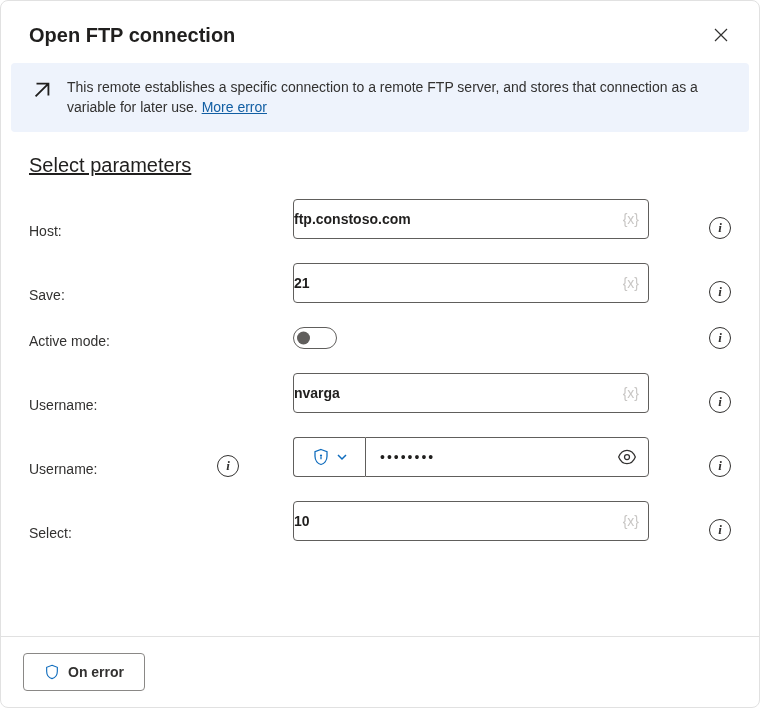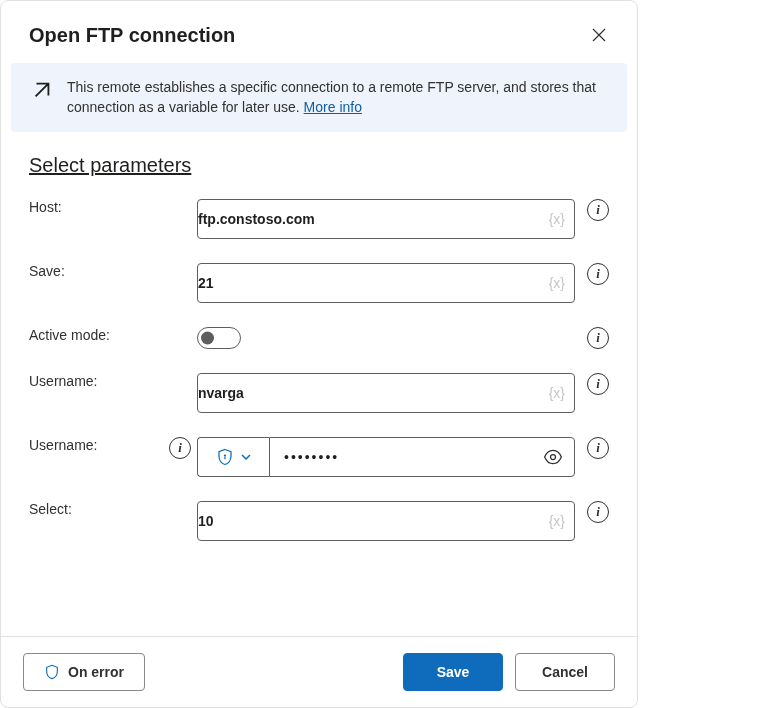--- a/index.html
+++ b/index.html
@@ -4,21 +4,21 @@
   <style>
     * { box-sizing: border-box; margin: 0; padding: 0; }
     body {
       font-family: "Segoe UI", -apple-system, sans-serif;
       background: #fff;
       width: 775px;
       height: 708px;
       overflow: hidden;
     }
     .dialog {
-      width: 638px;
+      width: 760px;
       height: 708px;
       border: 1px solid #e1e1e1;
       border-radius: 8px;
       display: flex;
       flex-direction: column;
       background: #fff;
     }
     .header {
       display: flex;
       align-items: center;
@@ -64,22 +64,23 @@
     }
     .section-title {
       font-size: 20px;
       font-weight: 400;
       color: #201f1e;
       margin-bottom: 22px;
       text-decoration: underline;
     }
     .field-row {
       display: flex;
-      align-items: flex-start;
+      align-items: flex-end;
       margin-bottom: 24px;
+      gap: 48px;
     }
     .field-label {
       width: 140px;
       flex-shrink: 0;
       font-size: 14px;
       color: #323130;
     }
     .label-info-col {
       width: 28px;
       flex-shrink: 0;
@@ -269,21 +270,21 @@
         </svg>
     </button>
   </div>
 
   <div class="banner">
     <svg width="22" height="22" viewBox="0 0 24 24" style="flex-shrink:0;margin-top:2px">
         <path d="M6 5 H19 V18 M19 5 L5 19" stroke="#201f1e" stroke-width="2" fill="none"></path>
       </svg>
     <div class="banner-text">
       <span>This remote establishes a specific connection to a remote FTP server, and stores that connection as a variable for later use.</span>
-      <a href="#">More info</a>
+      <a href="#">More error</a>
     </div>
   </div>
 
   <div class="content">
     <div class="section-title">Select parameters</div>
 
     <div class="field-row">
       <div class="field-label">Host:</div>
       <div class="label-info-col"></div>
       <div class="input-col">
@@ -390,23 +391,15 @@
 
   </div>
 
   <div class="footer">
     <button class="btn btn-secondary">
       <svg width="16" height="16" viewBox="0 0 24 24">
           <path d="M12 2 L20 5 V11 C20 17 16 21 12 22 C8 21 4 17 4 11 V5 Z" fill="none" stroke="#0f6cbd" stroke-width="1.7"></path>
         </svg>
       <span>On error</span>
     </button>
-    <div class="footer-right">
-      <button class="btn btn-primary">
-        <span>Save</span>
-      </button>
-      <button class="btn btn-secondary" style="min-width:100px;justify-content:center">
-        <span>Cancel</span>
-      </button>
-    </div>
   </div>
 
 </div>
 
 </body></html>

